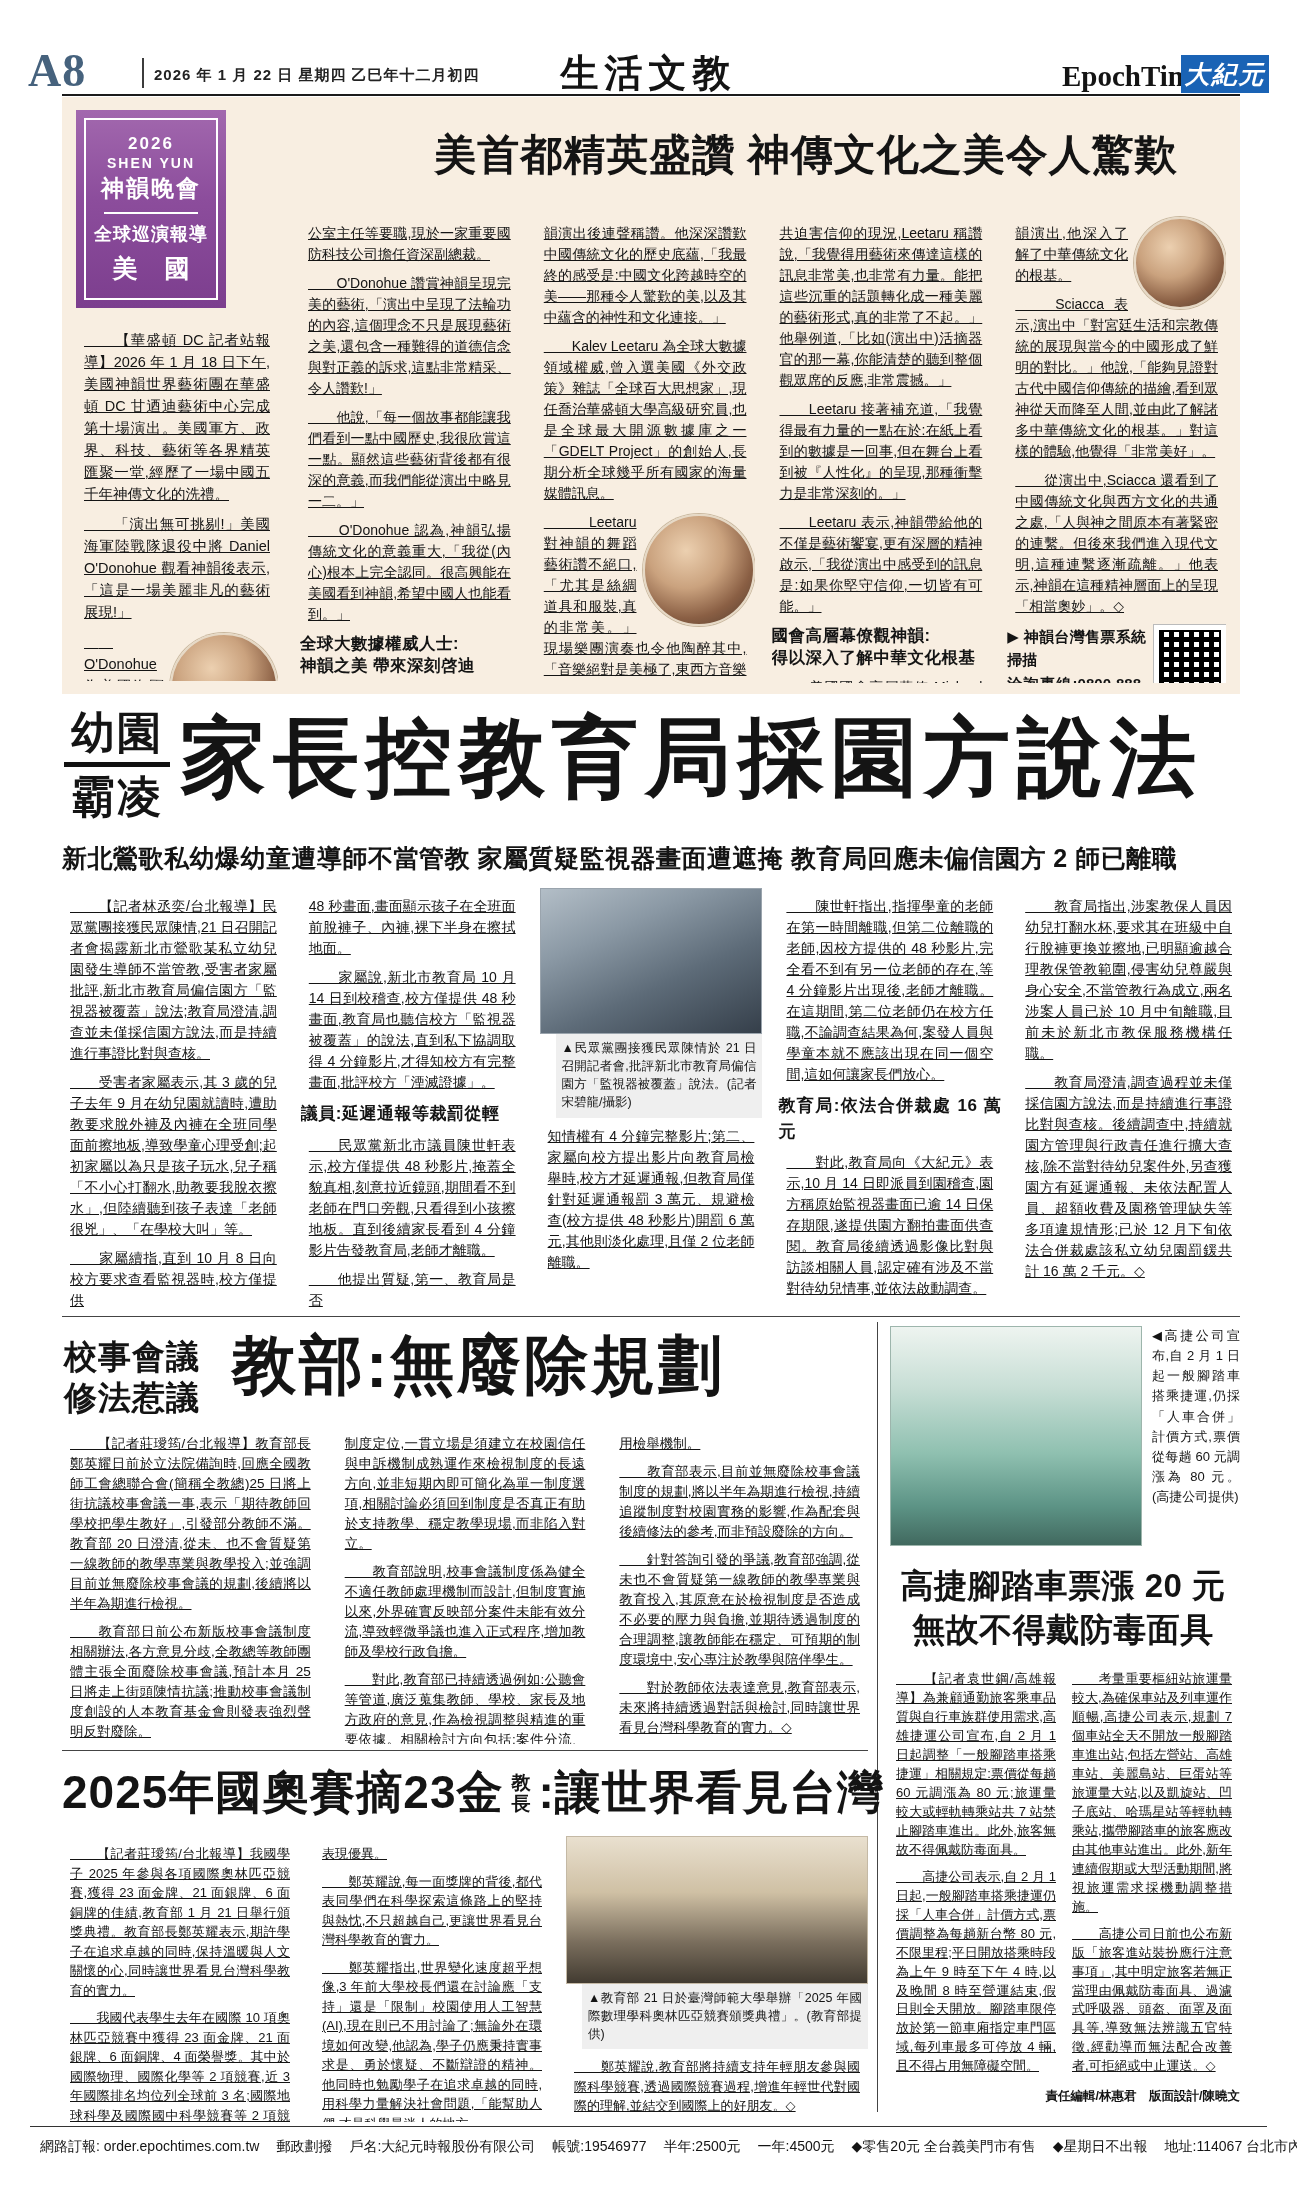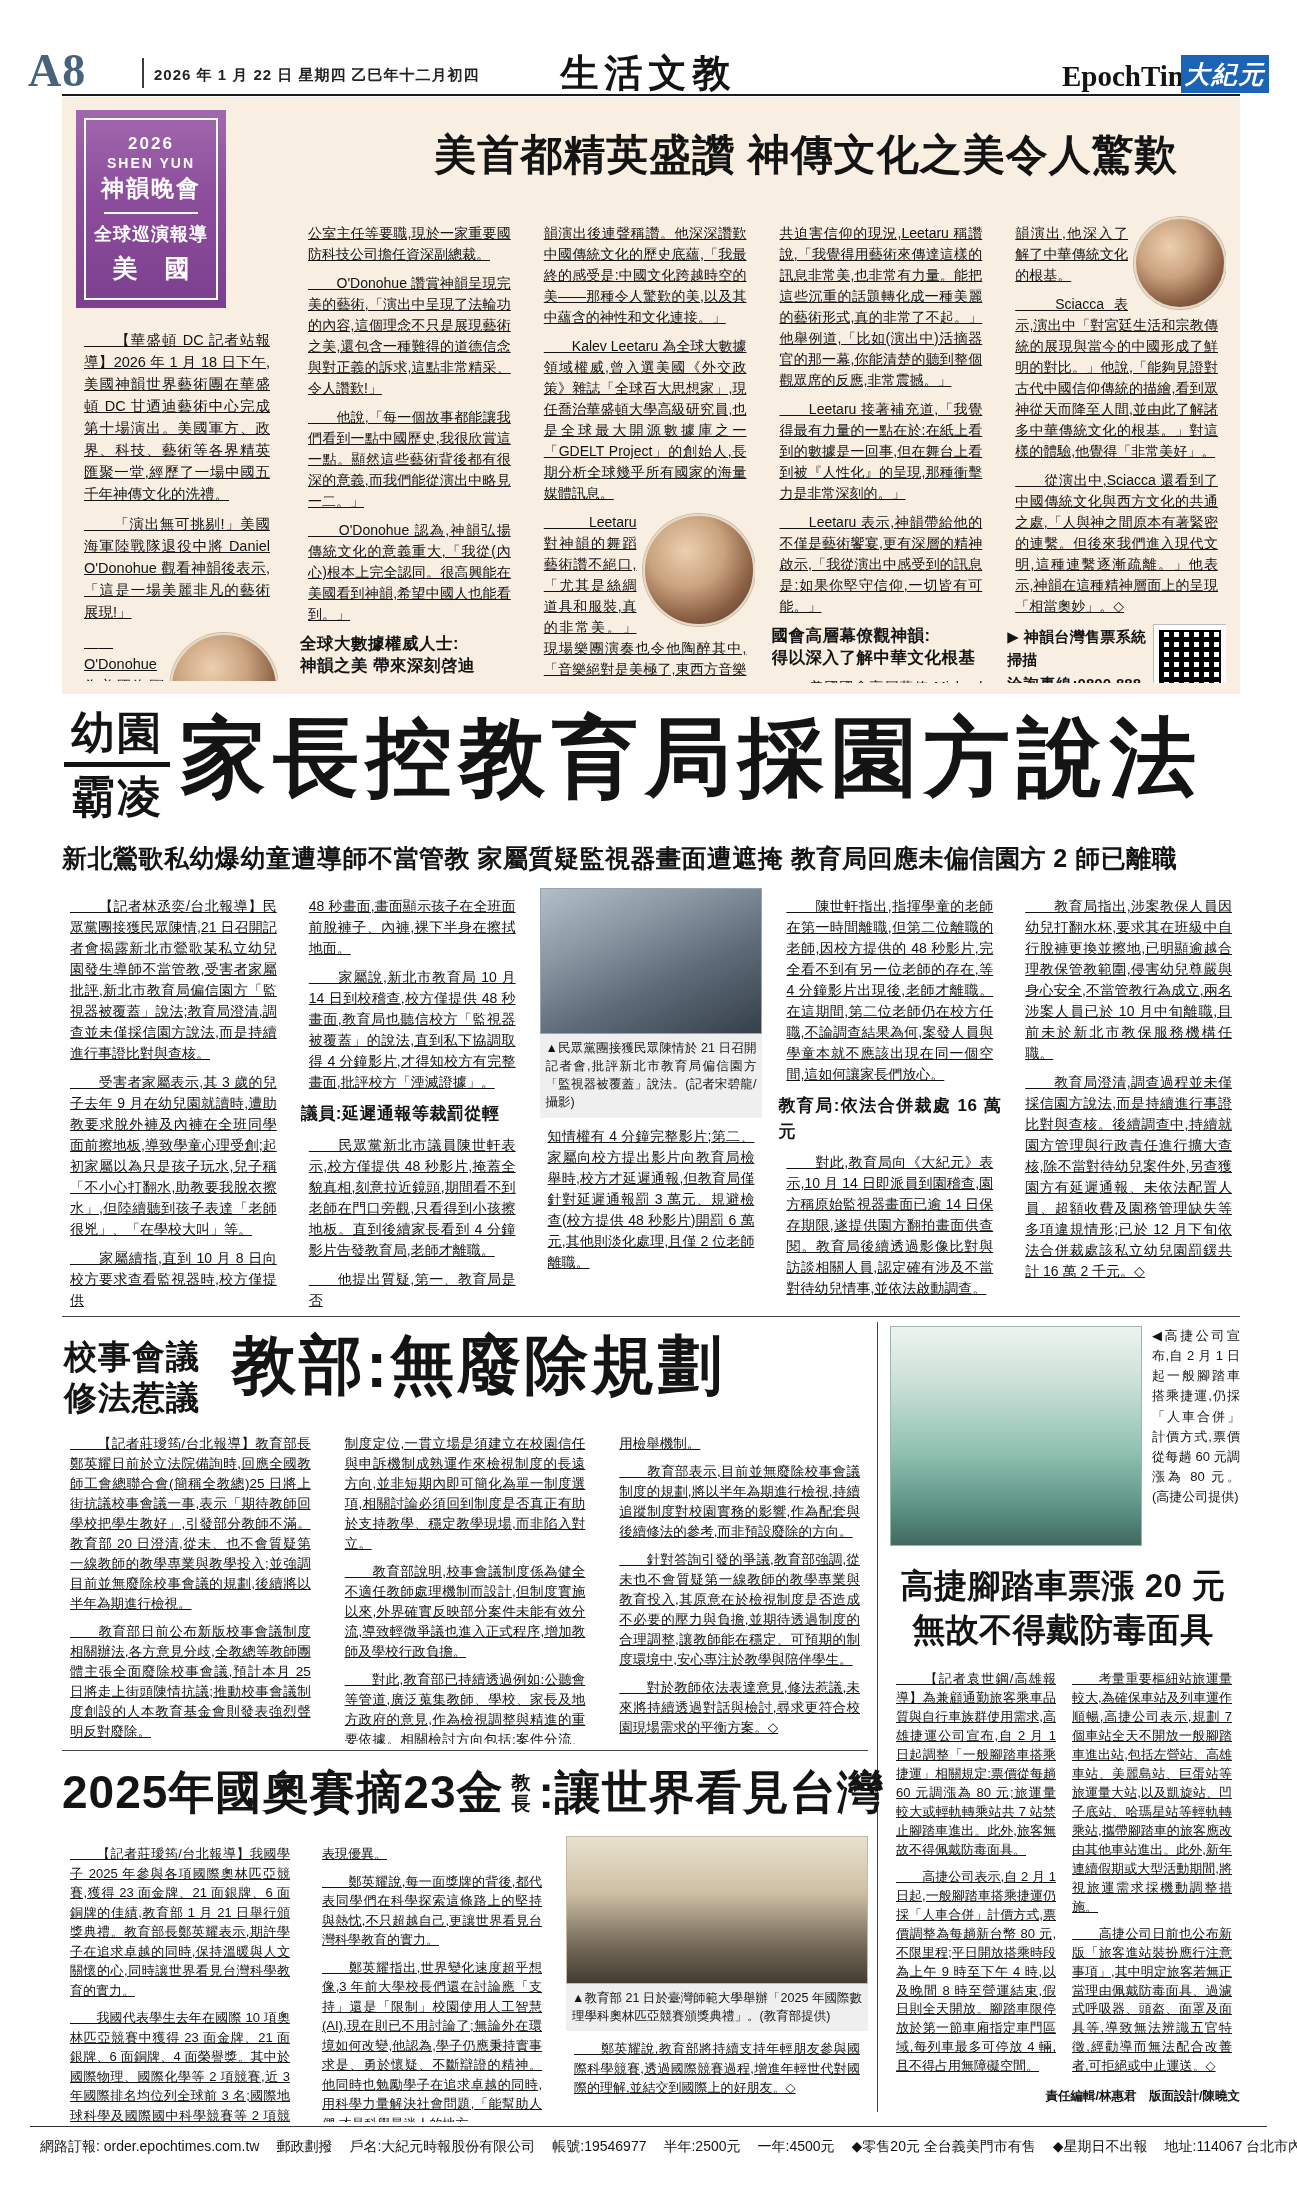--- a/index.html
+++ b/index.html
@@ -47,21 +47,21 @@
 
   
   .kicker2 { position:absolute; left:64px; top:708px; width:106px; font-size:44px; font-weight:900; line-height:1.12; text-align:center; letter-spacing:2px; }
   .kicker2 .krow1 { border-bottom:5px solid #111; padding-bottom:5px; margin-bottom:5px; }
   .headline2 { position:absolute; left:180px; top:700px; width:1060px; font-size:86px; font-weight:900; white-space:nowrap; letter-spacing:7px; }
   .deck2 { position:absolute; left:62px; top:842px; width:1178px; font-size:25px; font-weight:700; white-space:nowrap; letter-spacing:0.5px; }
   .body2 { position:absolute; left:62px; top:888px; width:1178px; height:424px; display:flex; gap:16px; }
   .a2col { flex:1; font-size:14px; line-height:1.5; text-align:justify; overflow:hidden; }
   .subhead-sm { font-size:17px; font-weight:800; margin:7px 0 5px; letter-spacing:0.5px; }
   .photo-presser { height:146px; background:linear-gradient(155deg,#b3bec7 0%,#8b99a5 30%,#5d6b78 62%,#353f4a 100%); border:1px solid #9aa4ad; }
-  .caption-block { background:#efefef; padding:5px 6px 6px; font-size:12.5px; line-height:1.45; text-align:justify; margin-bottom:6px; }
+  .caption-block { background:#efefef; padding:5px 6px 6px; font-size:12.5px; line-height:1.45; text-align:justify; margin-bottom:6px;margin-left:16px; }
 
   .div-h1 { position:absolute; left:62px; top:1316px; width:1178px; height:1px; background:#444; }
   .div-h2 { position:absolute; left:62px; top:1750px; width:806px; height:1px; background:#444; }
   .div-v1 { position:absolute; left:877px; top:1322px; width:1px; height:790px; background:#444; }
 
   
   .kicker3 { position:absolute; left:64px; top:1336px; width:160px; font-size:33px; font-weight:900; line-height:1.25; letter-spacing:1px; }
   .headline3 { position:absolute; left:232px; top:1322px; width:644px; font-size:64px; font-weight:900; letter-spacing:3px; white-space:nowrap; }
   .body3 { position:absolute; left:62px; top:1426px; width:806px; height:318px; display:flex; gap:18px; }
   .a3col { flex:1; font-size:13.5px; line-height:1.48; text-align:justify; overflow:hidden; }
@@ -252,21 +252,21 @@
           <p class="para">制度定位,一貫立場是須建立在校園信任與申訴機制成熟運作來檢視制度的長遠方向,並非短期內即可簡化為單一制度選項,相關討論必須回到制度是否真正有助於支持教學、穩定教學現場,而非陷入對立。</p>
           <p class="para">　　教育部說明,校事會議制度係為健全不適任教師處理機制而設計,但制度實施以來,外界確實反映部分案件未能有效分流,導致輕微爭議也進入正式程序,增加教師及學校行政負擔。</p>
           <p class="para">　　對此,教育部已持續透過例如:公聽會等管道,廣泛蒐集教師、學校、家長及地方政府的意見,作為檢視調整與精進的重要依據。相關檢討方向包括:案件分流、釐清適用程序及防止不當使</p>
         </div>
     </div>
     <div class="a3col">
       <div>
           <p class="para">用檢舉機制。</p>
           <p class="para">　　教育部表示,目前並無廢除校事會議制度的規劃,將以半年為期進行檢視,持續追蹤制度對校園實務的影響,作為配套與後續修法的參考,而非預設廢除的方向。</p>
           <p class="para">　　針對答詢引發的爭議,教育部強調,從未也不會質疑第一線教師的教學專業與教育投入,其原意在於檢視制度是否造成不必要的壓力與負擔,並期待透過制度的合理調整,讓教師能在穩定、可預期的制度環境中,安心專注於教學與陪伴學生。</p>
-          <p class="para">　　對於教師依法表達意見,修法惹議,未來將持續透過對話與檢討,尋求更符合校園現場需求的平衡方案。◇</p>
+          <p class="para">　　對於教師依法表達意見,教育部表示,未來將持續透過對話與檢討,同時讓世界看見台灣科學教育的實力。◇</p>
         </div>
     </div>
   </div>
 
   <div class="headline4">
     <span class="h4big">2025年國奧賽摘23金</span>
     <span class="h4kicker">
       <div>教</div>
       <div>長</div>
     </span>

